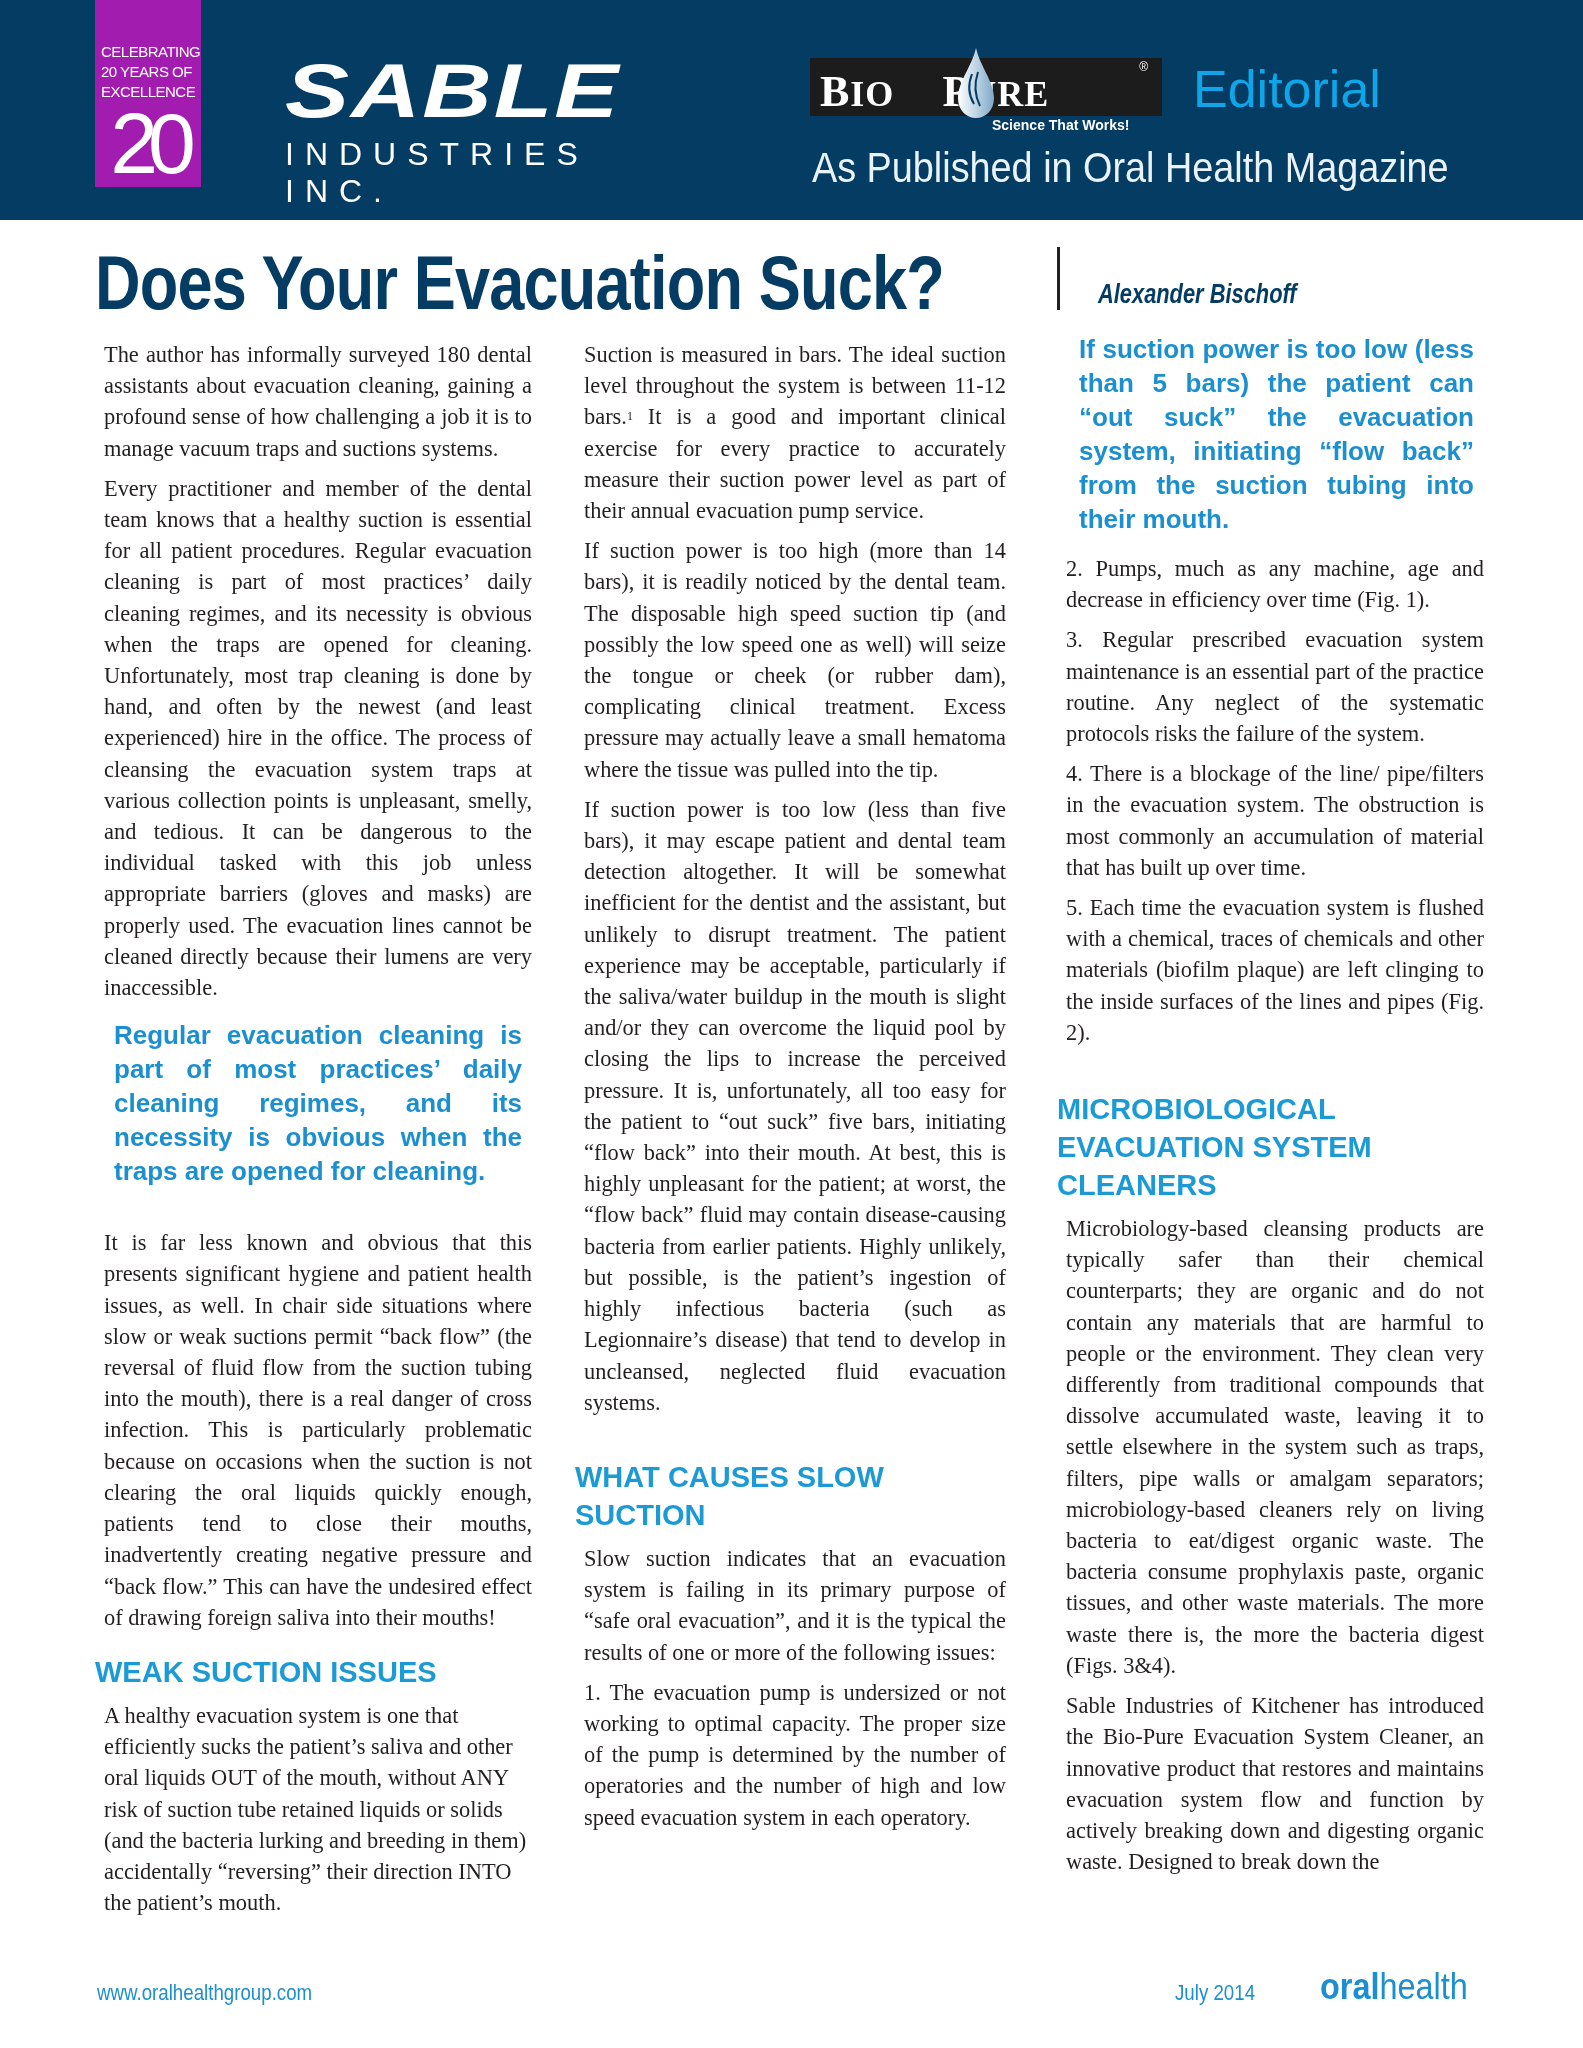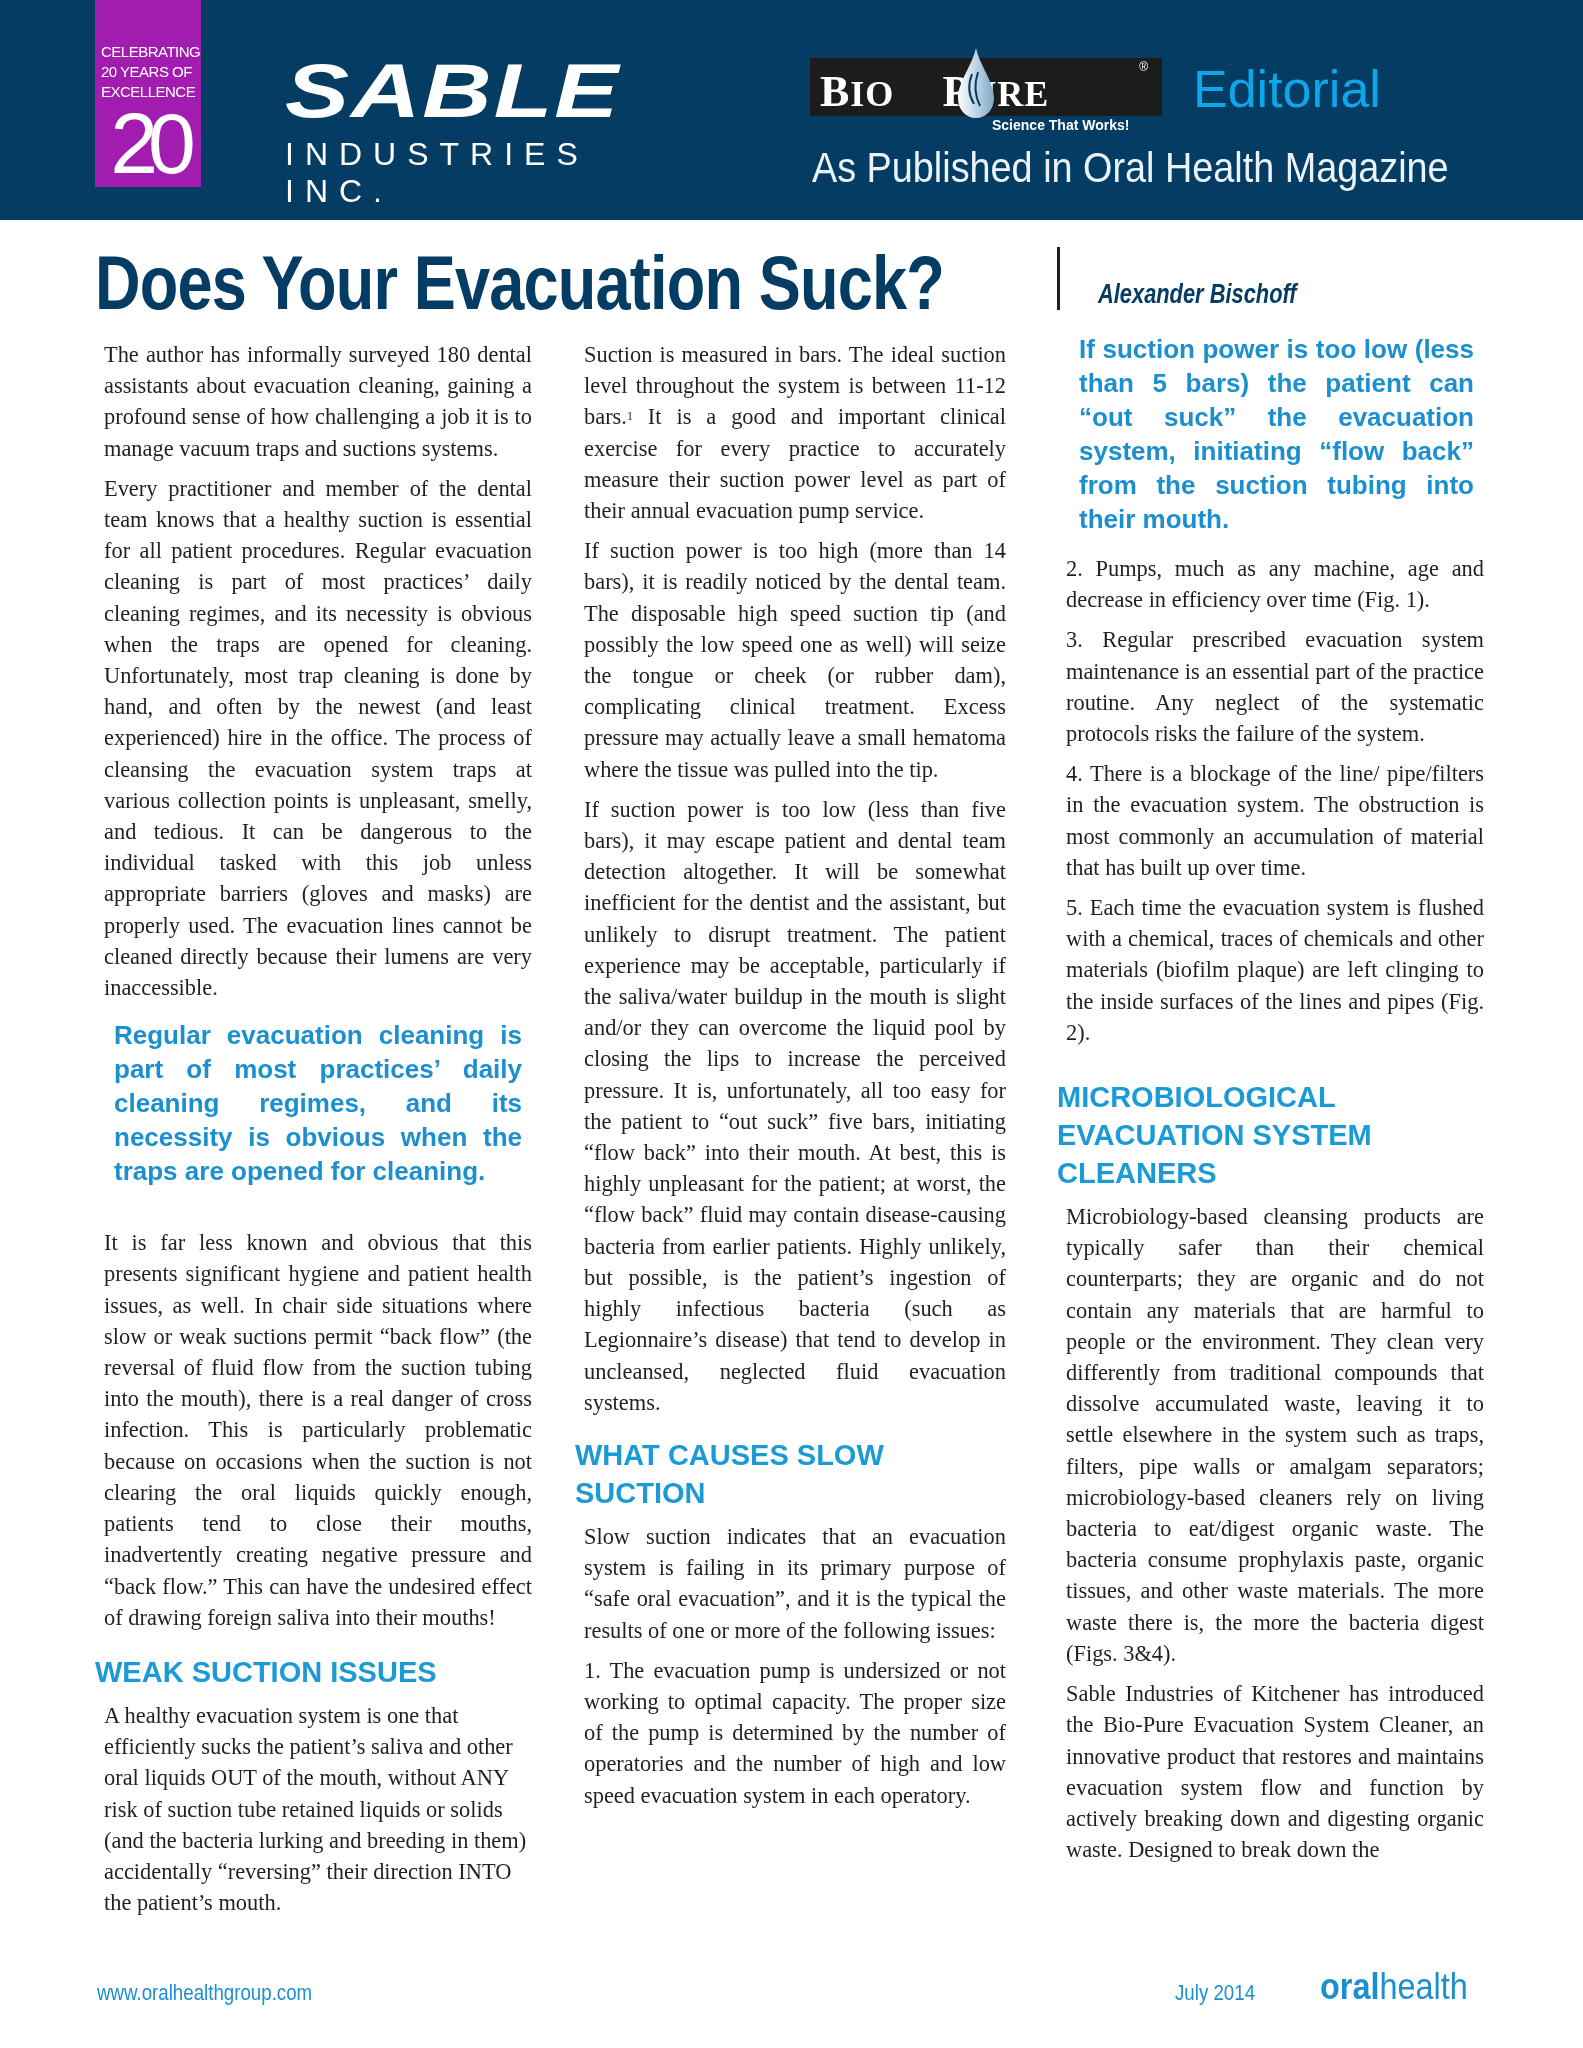--- a/index.html
+++ b/index.html
@@ -93,31 +93,31 @@
   <p>It is far less known and obvious that this presents significant hygiene and patient health issues, as well. In chair side situations where slow or weak suctions permit “back flow” (the reversal of fluid flow from the suction tubing into the mouth), there is a real danger of cross infection. This is particularly problematic because on occasions when the suction is not clearing the oral liquids quickly enough, patients tend to close their mouths, inadvertently creating negative pressure and “back flow.” This can have the undesired effect of drawing foreign saliva into their mouths!</p>
   <div class="h2" style="margin-top:20px">WEAK SUCTION ISSUES</div>
   <p style="text-align:left">A healthy evacuation system is one that efficiently sucks the patient’s saliva and other oral liquids OUT of the mouth, without ANY risk of suction tube retained liquids or solids (and the bacteria lurking and breeding in them) accidentally “reversing” their direction INTO the patient’s mouth.</p>
 </div>
 <div class="pull pull1">Regular evacuation cleaning is part of most practices’ daily cleaning regimes, and its necessity is obvious when the traps are opened for cleaning.</div>
 
 <div class="col col2">
   <p><span>Suction is measured in bars. The ideal suction level throughout the system is between 11-12 bars.</span><span class="sup">1</span><span> It is a good and important clinical exercise for every practice to accurately measure their suction power level as part of their annual evacuation pump service.</span></p>
   <p>If suction power is too high (more than 14 bars), it is readily noticed by the dental team. The disposable high speed suction tip (and possibly the low speed one as well) will seize the tongue or cheek (or rubber dam), complicating clinical treatment. Excess pressure may actually leave a small hematoma where the tissue was pulled into the tip.</p>
   <p>If suction power is too low (less than five bars), it may escape patient and dental team detection altogether. It will be somewhat inefficient for the dentist and the assistant, but unlikely to disrupt treatment. The patient experience may be acceptable, particularly if the saliva/water buildup in the mouth is slight and/or they can overcome the liquid pool by closing the lips to increase the perceived pressure. It is, unfortunately, all too easy for the patient to “out suck” five bars, initiating “flow back” into their mouth. At best, this is highly unpleasant for the patient; at worst, the “flow back” fluid may contain disease-causing bacteria from earlier patients. Highly unlikely, but possible, is the patient’s ingestion of highly infectious bacteria (such as Legionnaire’s disease) that tend to develop in uncleansed, neglected fluid evacuation systems.</p>
-  <div class="h2" style="margin-top:18px">WHAT CAUSES SLOW SUCTION</div>
+  <div class="h2" style="margin-top:40px">WHAT CAUSES SLOW SUCTION</div>
   <p>Slow suction indicates that an evacuation system is failing in its primary purpose of “safe oral evacuation”, and it is the typical the results of one or more of the following issues:</p>
   <p>1. The evacuation pump is undersized or not working to optimal capacity. The proper size of the pump is determined by the number of operatories and the number of high and low speed evacuation system in each operatory.</p>
 </div>
 
 <div class="pull pull2">If suction power is too low (less than 5 bars) the patient can “out suck” the evacuation system, initiating “flow back” from the suction tubing into their mouth.</div>
 <div class="col col3">
   <p>2. Pumps, much as any machine, age and decrease in efficiency over time (Fig. 1).</p>
   <p>3. Regular prescribed evacuation system maintenance is an essential part of the practice routine. Any neglect of the systematic protocols risks the failure of the system.</p>
   <p>4. There is a blockage of the line/ pipe/filters in the evacuation system. The obstruction is most commonly an accumulation of material that has built up over time.</p>
   <p>5. Each time the evacuation system is flushed with a chemical, traces of chemicals and other materials (biofilm plaque) are left clinging to the inside surfaces of the lines and pipes (Fig. 2).</p>
-  <div class="h2" style="margin-top:30px">MICROBIOLOGICAL EVACUATION SYSTEM CLEANERS</div>
+  <div class="h2" style="margin-top:42px">MICROBIOLOGICAL EVACUATION SYSTEM CLEANERS</div>
   <p>Microbiology-based cleansing products are typically safer than their chemical counterparts; they are organic and do not contain any materials that are harmful to people or the environment. They clean very differently from traditional compounds that dissolve accumulated waste, leaving it to settle elsewhere in the system such as traps, filters, pipe walls or amalgam separators; microbiology-based cleaners rely on living bacteria to eat/digest organic waste. The bacteria consume prophylaxis paste, organic tissues, and other waste materials. The more waste there is, the more the bacteria digest (Figs. 3&amp;4).</p>
   <p>Sable Industries of Kitchener has introduced the Bio-Pure Evacuation System Cleaner, an innovative product that restores and maintains evacuation system flow and function by actively breaking down and digesting organic waste. Designed to break down the</p>
 </div>
 
 <div class="footer-url">www.oralhealthgroup.com</div>
 <div class="footer-date">July 2014</div>
 <div class="footer-logo"><b>oral</b><span>health</span></div>
 
 </body></html>

